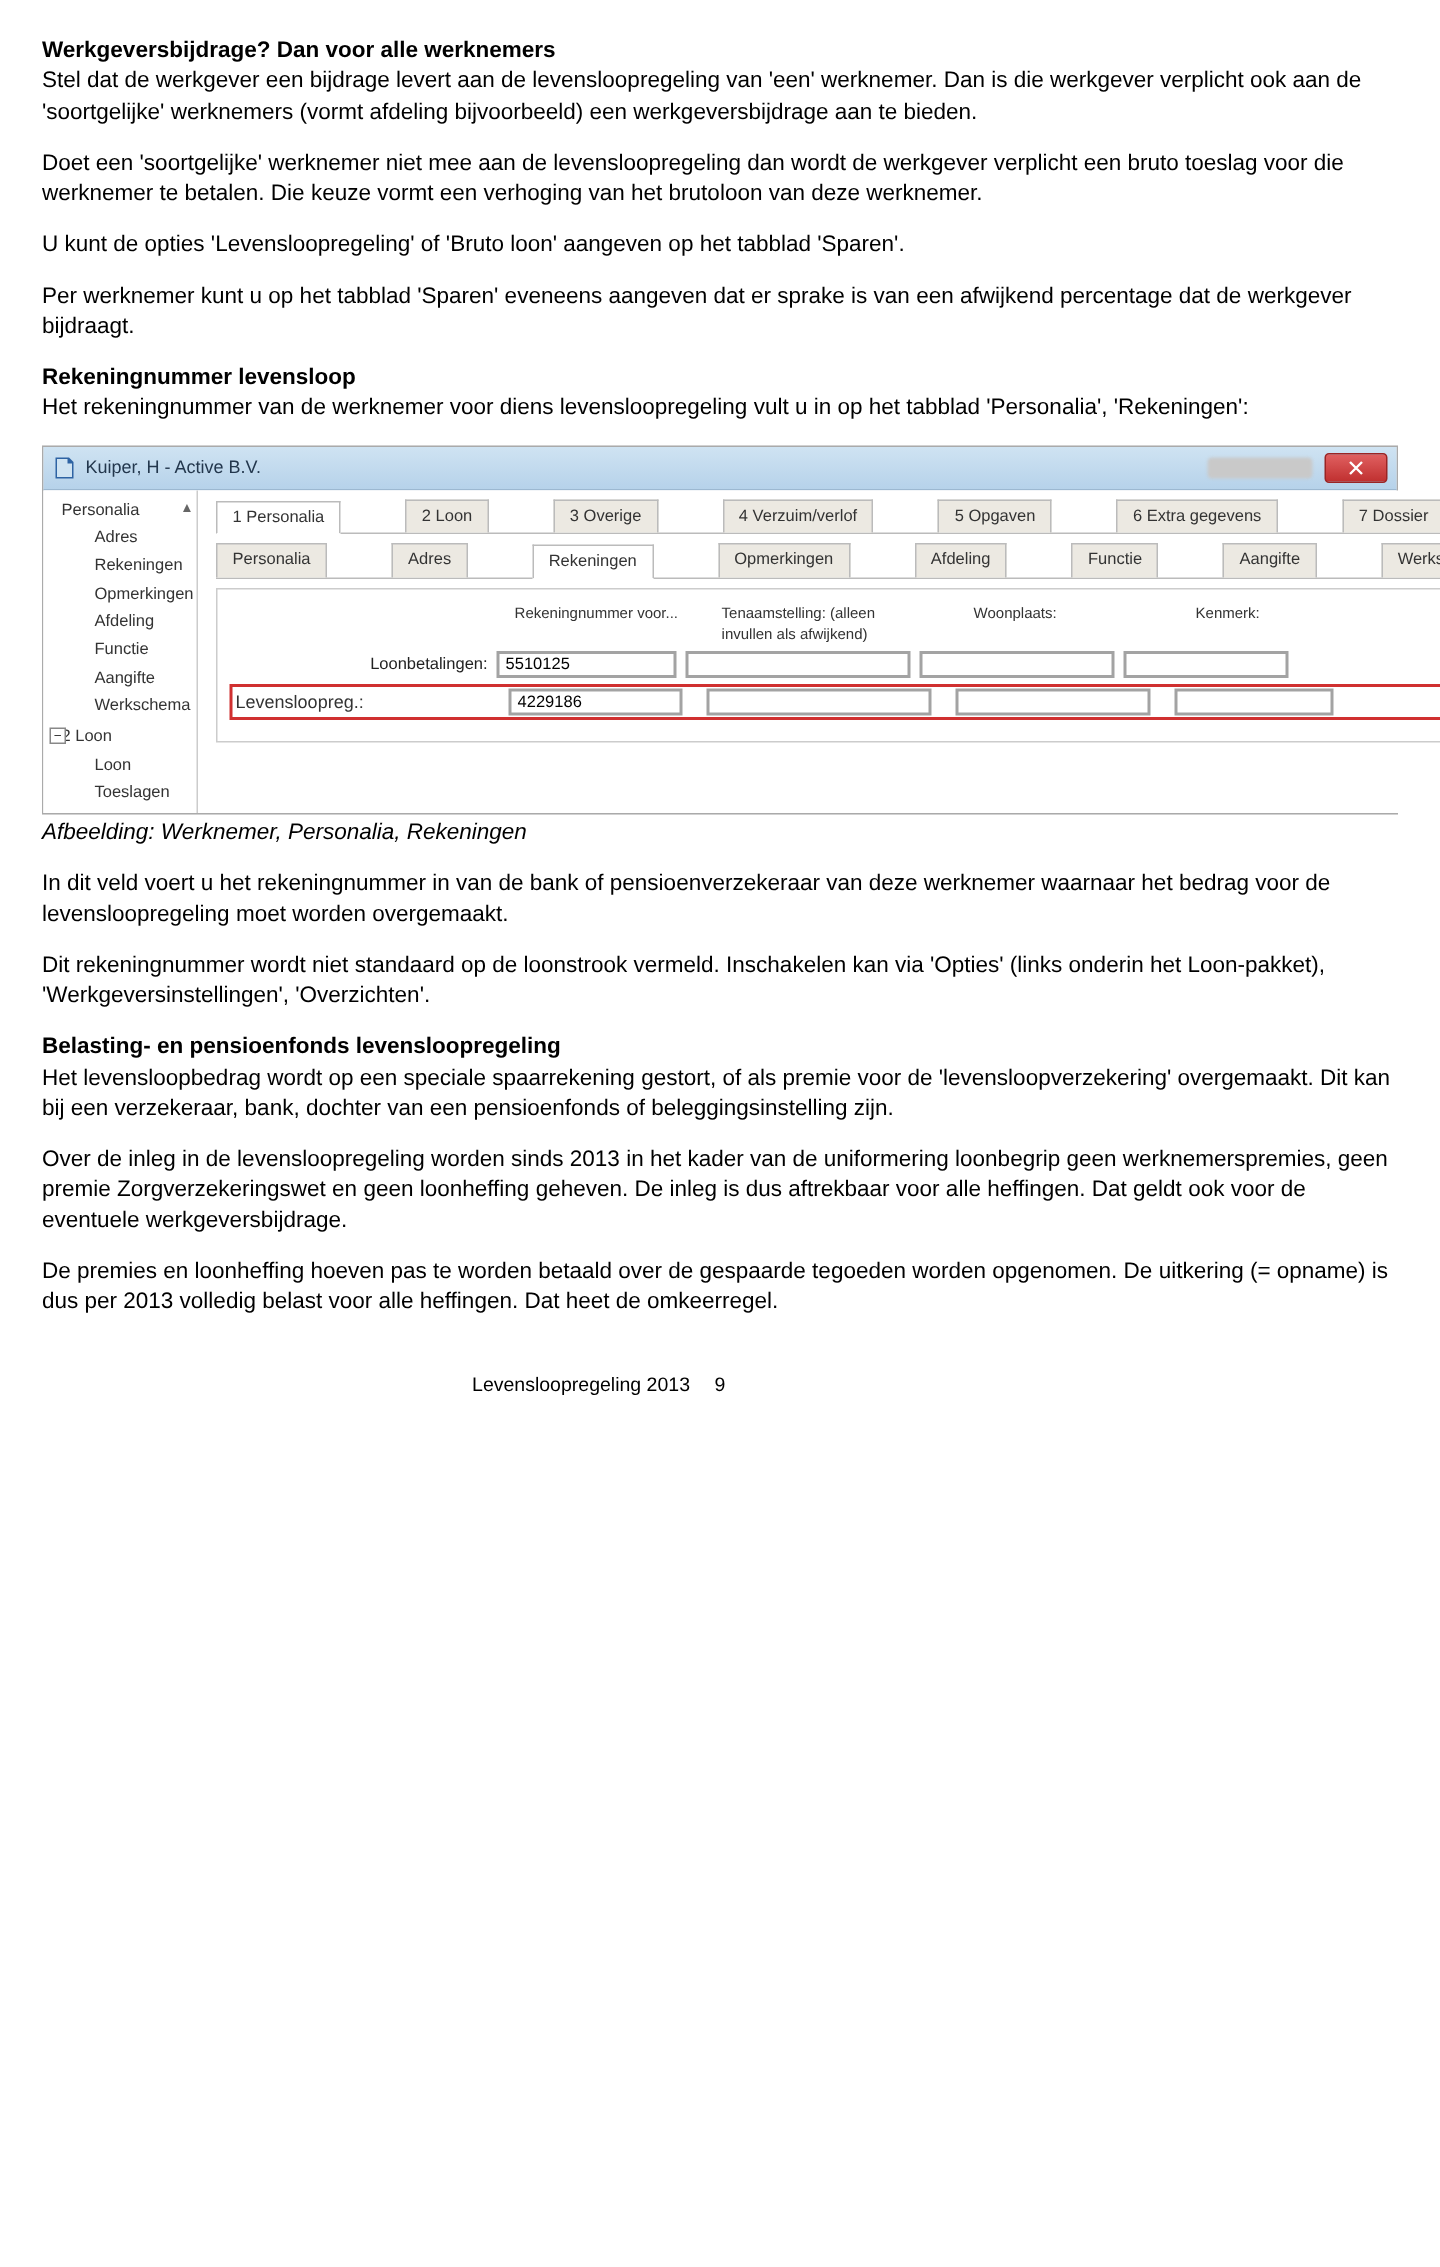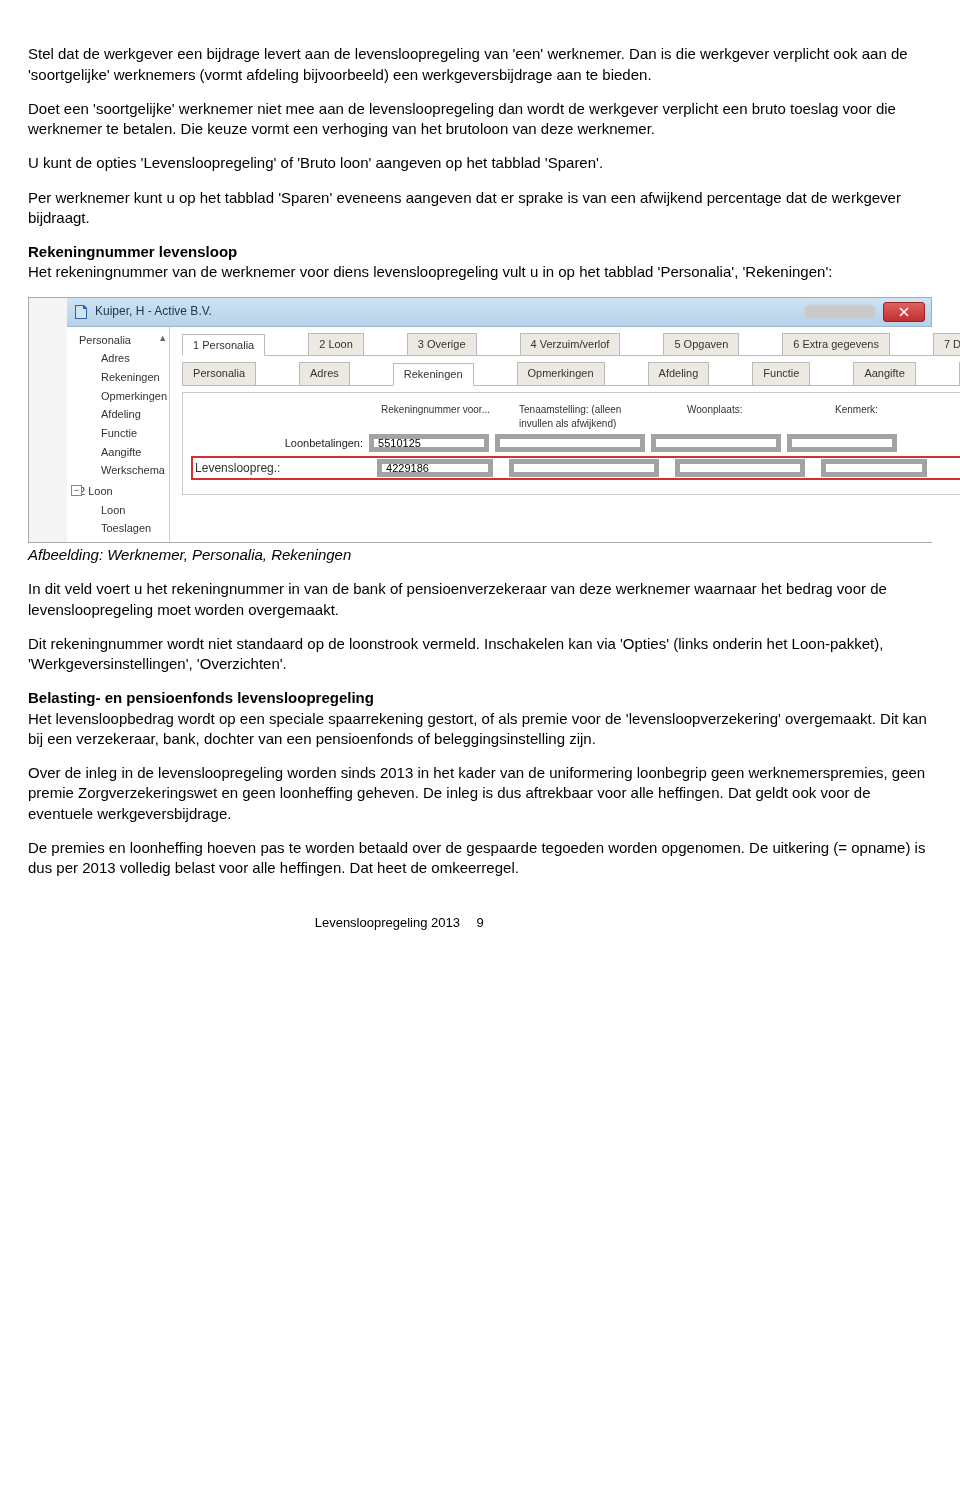--- a/index.html
+++ b/index.html
@@ -18,21 +18,20 @@
   .italic { font-style: italic; }
 
   
   .shot {
     border: 1px solid #aaa;
     background: #f4f4f4;
     margin: 6px 0 2px 0;
     font-family: "Segoe UI", Tahoma, Arial, sans-serif;
     font-size: 12px;
     color: #333;
-    padding-left: 38px;
   }
   .titlebar {
     display: flex;
     align-items: center;
     background: linear-gradient(#cfe3f2, #b6d2ea);
     border-bottom: 1px solid #9cb8d1;
     padding: 2px 6px;
     height: 24px;
   }
   .titlebar .appicon {
@@ -130,21 +129,21 @@
   .grid-row {
     display: grid;
     grid-template-columns: 170px 120px 150px 130px 110px;
     align-items: center;
     column-gap: 6px;
     margin-bottom: 4px;
   }
   .grid-row .lbl { font-size: 11px; color: #222; text-align: right; }
   .cell-input {
     height: 18px;
-    border: 5px solid #a3a3a3;
+    border: 2px solid #a3a3a3;
     background: #fff;
     box-sizing: border-box;
     font-size: 11px;
     padding: 0 4px;
     width: 100%;
   }
   .highlight-row {
     border: 2px solid #d03030;
     padding: 1px 2px;
     margin-left: -2px;
@@ -160,21 +159,21 @@
     display: flex;
     align-items: baseline;
   }
   .footer .left { flex: 1; text-align: right; }
   .footer .page { width: 40px; text-align: center; }
 </style>
 </head>
 <body>
 
 <p>
-  <br>
+  <span class="bold">Werkgeversbijdrage? Dan voor alle werknemers</span><br>
   <span>Stel dat de werkgever een bijdrage levert aan de levensloopregeling van 'een' werknemer. Dan is die werkgever verplicht ook aan de 'soortgelijke' werknemers (vormt afdeling bijvoorbeeld) een werkgeversbijdrage aan te bieden.</span>
 </p>
 
 <p>Doet een 'soortgelijke' werknemer niet mee aan de levensloopregeling dan wordt de werkgever verplicht een bruto toeslag voor die werknemer te betalen. Die keuze vormt een verhoging van het brutoloon van deze werknemer.</p>
 <p>U kunt de opties 'Levensloopregeling' of 'Bruto loon' aangeven op het tabblad 'Sparen'.</p>
 <p>Per werknemer kunt u op het tabblad 'Sparen' eveneens aangeven dat er sprake is van een afwijkend percentage dat de werkgever bijdraagt.</p>
 
 <p>
   <span class="bold">Rekeningnummer levensloop</span><br>
   <span>Het rekeningnummer van de werknemer voor diens levensloopregeling vult u in op het tabblad 'Personalia', 'Rekeningen':</span>

